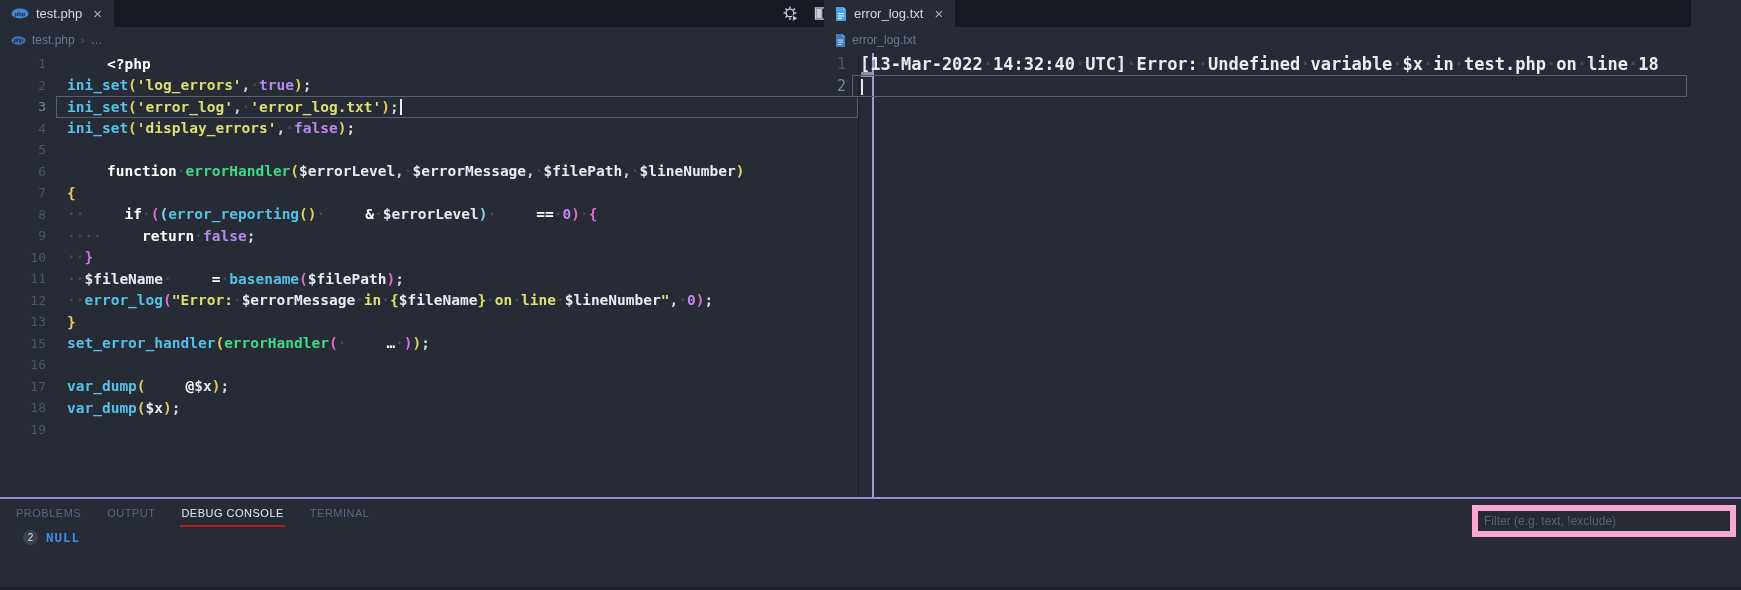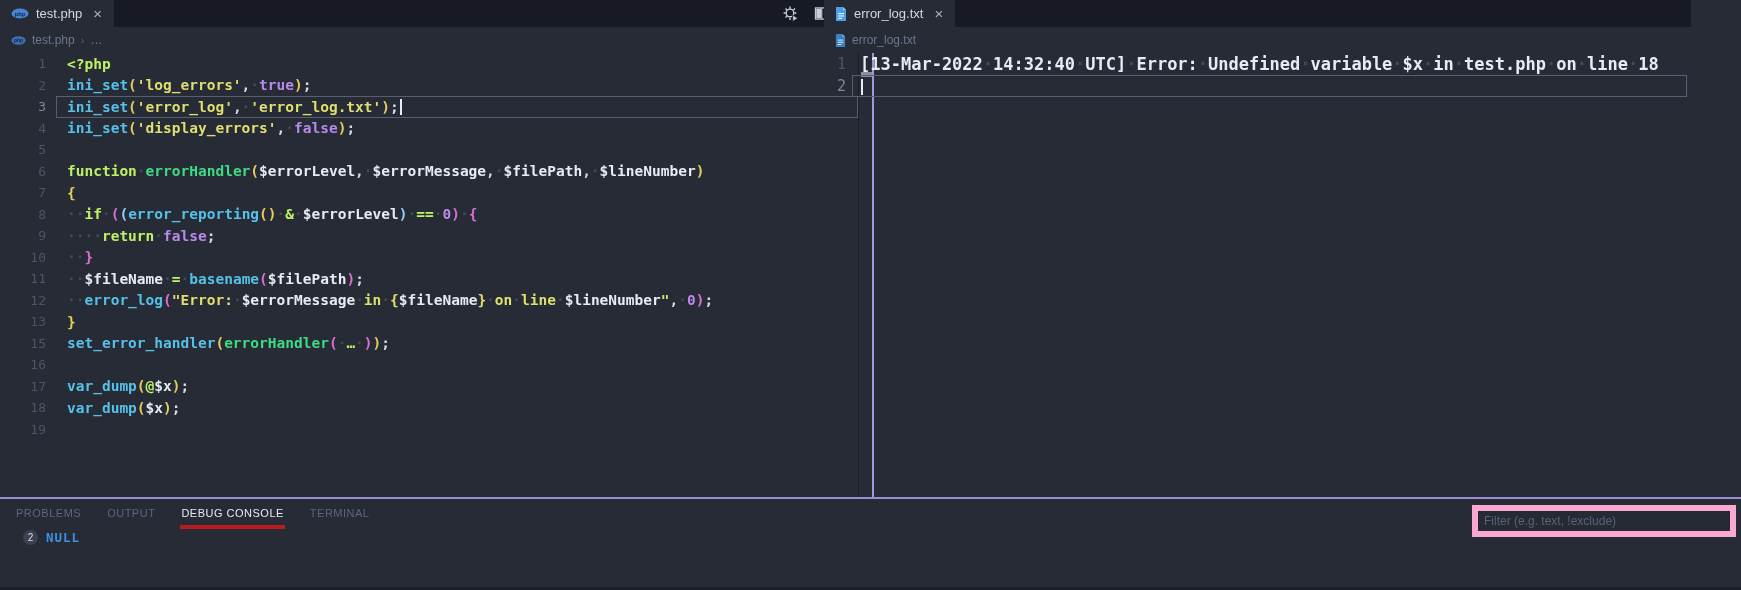--- a/index.html
+++ b/index.html
@@ -31,42 +31,42 @@
   #left-code .lc{padding-left:21px;font-size:14.5px;}
   #right-code .lc{padding-left:14px;font-size:17px;}
   #left-code .code-line.current::after{
     content:"";position:absolute;left:56px;right:14px;top:0;bottom:0;
     border:1px solid #585f73;pointer-events:none;}
   #right-code .code-line.current::after{
     content:"";position:absolute;left:28px;right:4px;top:0;bottom:0;
     border:1px solid #585f73;pointer-events:none;}
   .cursor{display:inline-block;width:2px;height:16px;background:#e8ebf3;vertical-align:-3px;margin-left:1px;}
   
-  .tk-pk{color:#bef264;}   
+  .tk-pk{color:#ffffff;margin-left:40px;}   
   .tk-fn{color:#55c1e8;}   
   .tk-ufn{color:#3ddc84;}  
   .tk-str{color:#dfdf70;text-align:right;}  
   .tk-num{color:#b78aec;}  
   .tk-var{color:#e8ebf3;}  
   .tk-pun{color:#d7dbe6;}
   .tk-pn1{color:#e3cc5e;}  
   .tk-pn2{color:#d86fd3;}  
   .tk-pn3{color:#8fd0fa;}  
   .tk-ws{color:#434a5c;}   
   .tk-txt{color:#e8ebf3;}
   
   .left-strip{position:absolute;left:858px;top:53px;bottom:0;width:14px;border-left:1px solid #1b1e26;}
   .left-strip .marker{position:absolute;top:19px;left:2px;width:11px;height:5px;background:#8a8f9b;}
   
   .divider{position:absolute;left:872px;top:0;width:2px;height:497px;background:#a495dd;}
   
   .panel{position:absolute;left:0;top:497px;width:1741px;height:93px;background:#272b35;border-top:2px solid #9b8ed6;box-sizing:border-box;}
   .panel-tabs{position:absolute;left:15px;top:5px;display:flex;gap:24px;}
   .panel-tab{font-size:11px;letter-spacing:.5px;color:#5d6680;padding:3px 1px 6px 1px;cursor:default;}
-  .panel-tab.active{color:#e8ebf2;border-bottom:4px solid #b91c1c;}
+  .panel-tab.active{color:#e8ebf2;border-bottom:2px solid #b91c1c;}
   .console-row{position:absolute;left:23px;top:31px;display:flex;align-items:center;gap:8px;}
   .badge{width:15px;height:15px;border-radius:50%;background:#3b4150;color:#dbdfe8;
     font-size:10px;display:flex;align-items:center;justify-content:center;}
   .null-value{font-family:"DejaVu Sans Mono",monospace;font-weight:bold;font-size:12.5px;color:#3e8fe8;letter-spacing:1px;}
   .filter{position:absolute;right:5px;top:6px;width:240px;height:20px;background:#262a33;
     border:6px solid #f9a8d4;color:#aab2c5;font-size:12px;padding:0 6px;outline:none;}
   .filter::placeholder{color:#5a6278;}
   .bottom-strip{position:absolute;left:0;bottom:0;width:1741px;height:3px;background:#1c1f28;}
   .icon{display:inline-flex;align-items:center;justify-content:center;}
   .more-dots{color:#c8cede;font-size:15px;font-weight:bold;letter-spacing:1px;}

